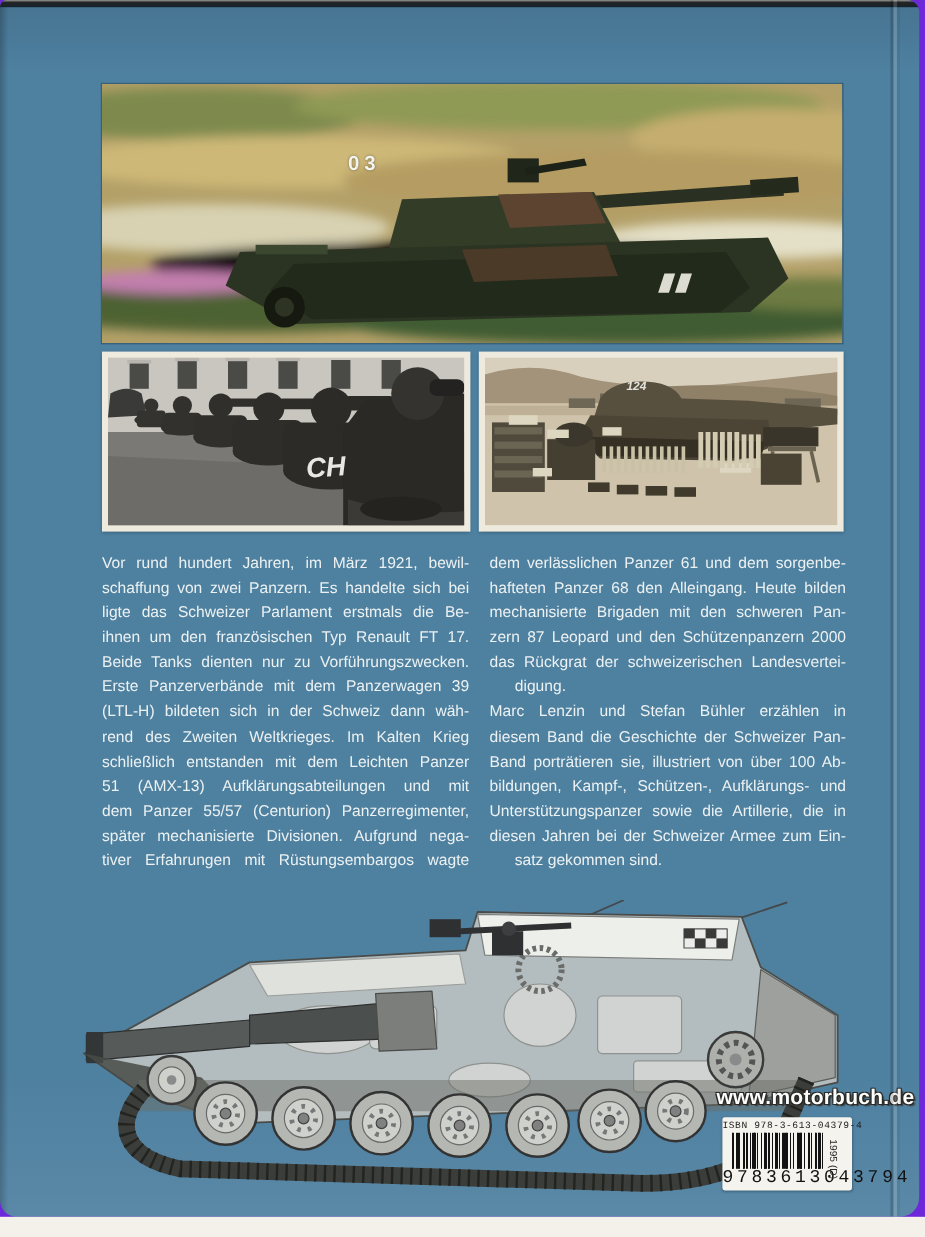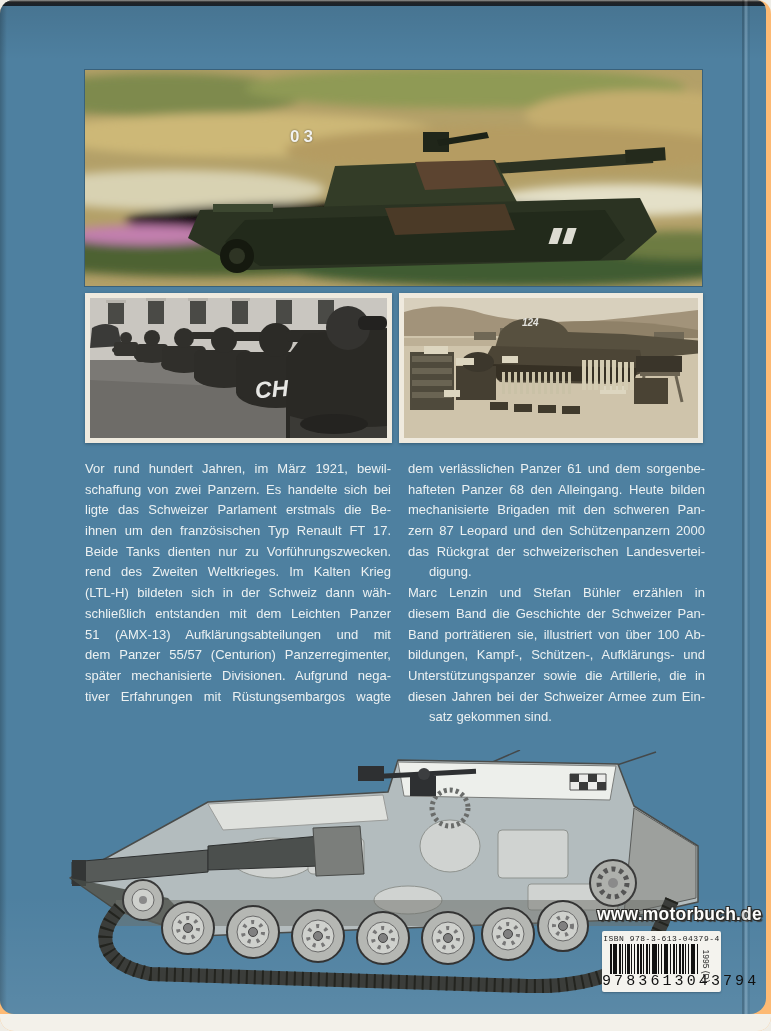--- a/index.html
+++ b/index.html
@@ -1,17 +1,17 @@
 <!DOCTYPE html>
 <html><head>
 <meta charset="utf-8">
 <style>
   html,body{margin:0;padding:0;}
   body{width:771px;height:1031px;background:#efede6;font-family:"Liberation Sans",sans-serif;}
-  .page{position:relative;width:771px;height:1031px;background:#fdba74;overflow:hidden;border-radius:14px;}
+  .page{position:relative;width:771px;height:1031px;background:#6d28d9;overflow:hidden;}
 
   
   .cover{position:absolute;left:0;top:0;width:766px;height:1014px;background:#4e80a0;
          border-radius:6px 10px 16px 14px;overflow:hidden;}
   .cover::before{content:"";position:absolute;inset:0;pointer-events:none;
          background:linear-gradient(180deg,rgba(0,0,0,.10) 0,rgba(0,0,0,0) 60px),
                     linear-gradient(0deg,rgba(255,255,255,.07) 0,rgba(255,255,255,0) 120px),
                     linear-gradient(90deg,rgba(0,0,0,.22) 0,rgba(0,0,0,0) 7px);}
   .fold{position:absolute;top:0;bottom:0;left:742px;width:8px;pointer-events:none;
         background:linear-gradient(90deg,rgba(0,0,0,.18) 0 2px,rgba(255,255,255,.16) 3px 5px,rgba(0,0,0,.06) 6px 8px);}
@@ -41,21 +41,21 @@
   
   .cutaway{position:absolute;left:58px;top:750px;width:658px;height:262px;}
   .cutaway svg{display:block;width:100%;height:100%;}
 
   
   .weburl{position:absolute;left:597px;top:904px;font-size:17.5px;font-weight:bold;color:#fdfdfb;
           letter-spacing:.2px;
           text-shadow:-1px -1px 0 #2a2a28,1px -1px 0 #2a2a28,-1px 1px 0 #2a2a28,1px 1px 0 #2a2a28,2px 2px 1px #3b3b38;}
 
   
-  .barcode{position:absolute;left:602px;top:931px;width:119px;height:61px;background:#f4f3ee;
+  .barcode{position:absolute;left:602px;top:931px;width:108px;height:61px;background:#f4f3ee;
            border-radius:2px;box-shadow:0 1px 2px rgba(10,25,40,.3);}
   .isbn{font-family:"Liberation Mono",monospace;font-size:8px;letter-spacing:.5px;color:#1c1c1c;
         text-align:center;padding-top:3px;white-space:nowrap;}
   .bars{height:30px;margin:1px 22px 0 8px;background-color:#f4f3ee;
         background-image:
           repeating-linear-gradient(90deg,#121212 0 1px,rgba(0,0,0,0) 1px 3px),
           repeating-linear-gradient(90deg,#121212 0 2px,rgba(0,0,0,0) 2px 9px),
           repeating-linear-gradient(90deg,rgba(0,0,0,0) 0 4px,#121212 4px 6px,rgba(0,0,0,0) 6px 13px);}
   .digits{font-family:"Liberation Mono",monospace;font-size:15px;letter-spacing:3.1px;color:#111;
           text-align:center;margin-top:-1px;white-space:nowrap;}
@@ -262,22 +262,23 @@
         <span class="marking mk-124">124</span>
       </div>
     </div>
 
     <div class="col col-left">
       <div class="line">Vor rund hundert Jahren, im März 1921, bewil-</div>
       <div class="line">schaffung von zwei Panzern. Es handelte sich bei</div>
       <div class="line">ligte das Schweizer Parlament erstmals die Be-</div>
       <div class="line">ihnen um den französischen Typ Renault FT 17.</div>
       <div class="line">Beide Tanks dienten nur zu Vorführungszwecken.</div>
+      <div class="line">Erste Panzerverbände mit dem Panzerwagen 39</div>
+      <div class="line">(LTL-H) bildeten sich in der Schweiz dann wäh-</div>
       <div class="line">rend des Zweiten Weltkrieges. Im Kalten Krieg</div>
-      <div class="line">(LTL-H) bildeten sich in der Schweiz dann wäh-</div>
       <div class="line">schließlich entstanden mit dem Leichten Panzer</div>
       <div class="line">51 (AMX-13) Aufklärungsabteilungen und mit</div>
       <div class="line">dem Panzer 55/57 (Centurion) Panzerregimenter,</div>
       <div class="line">später mechanisierte Divisionen. Aufgrund nega-</div>
       <div class="line">tiver Erfahrungen mit Rüstungsembargos wagte</div>
     </div>
     <div class="col col-right">
       <div class="line">dem verlässlichen Panzer 61 und dem sorgenbe-</div>
       <div class="line">hafteten Panzer 68 den Alleingang. Heute bilden</div>
       <div class="line">mechanisierte Brigaden mit den schweren Pan-</div>

